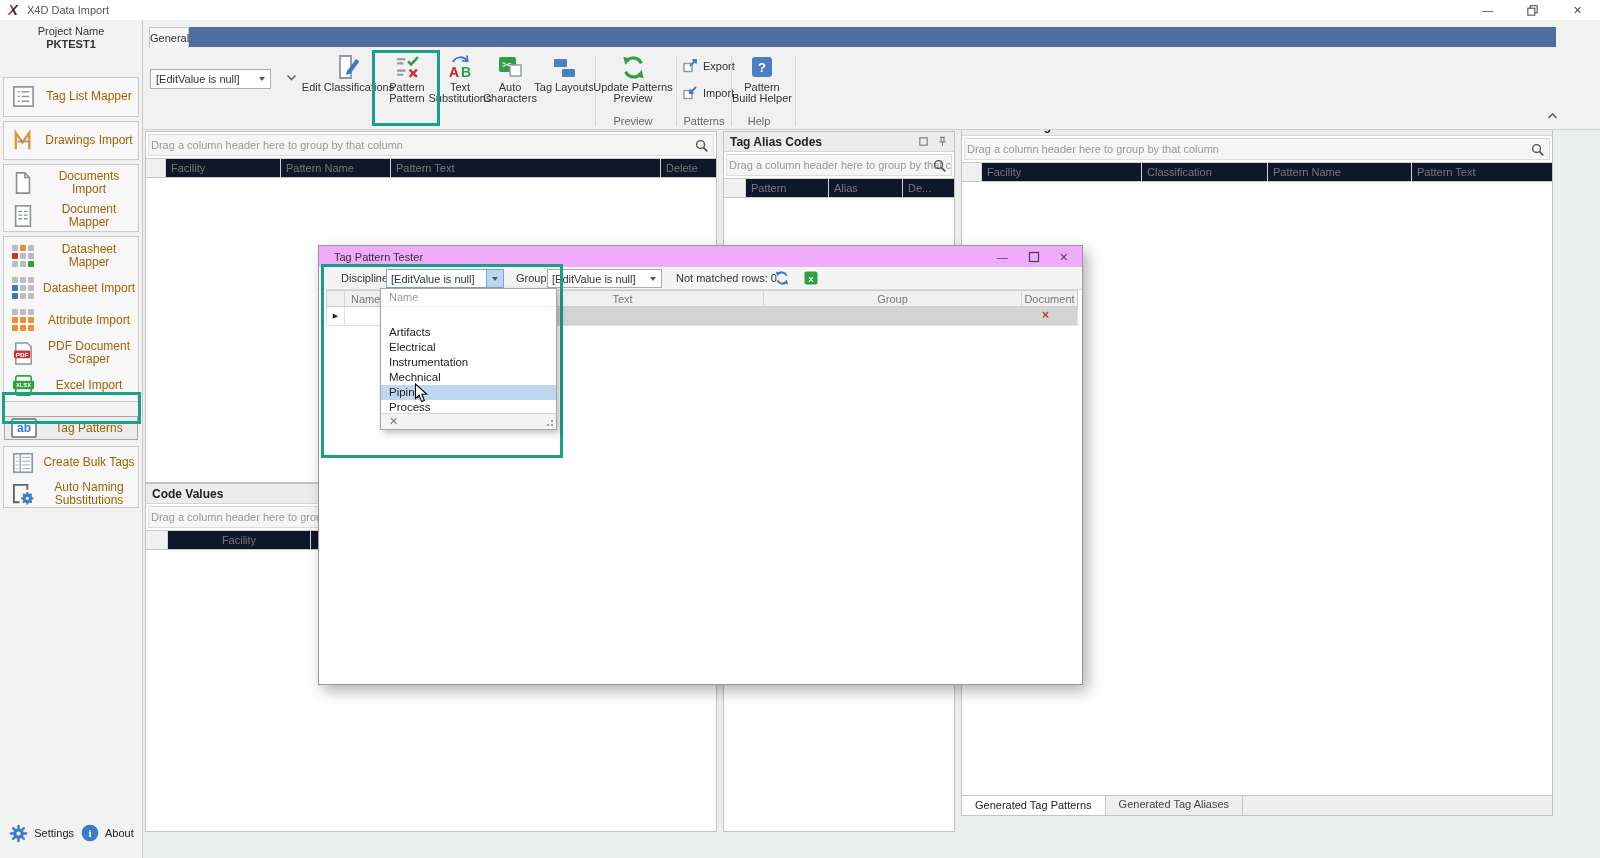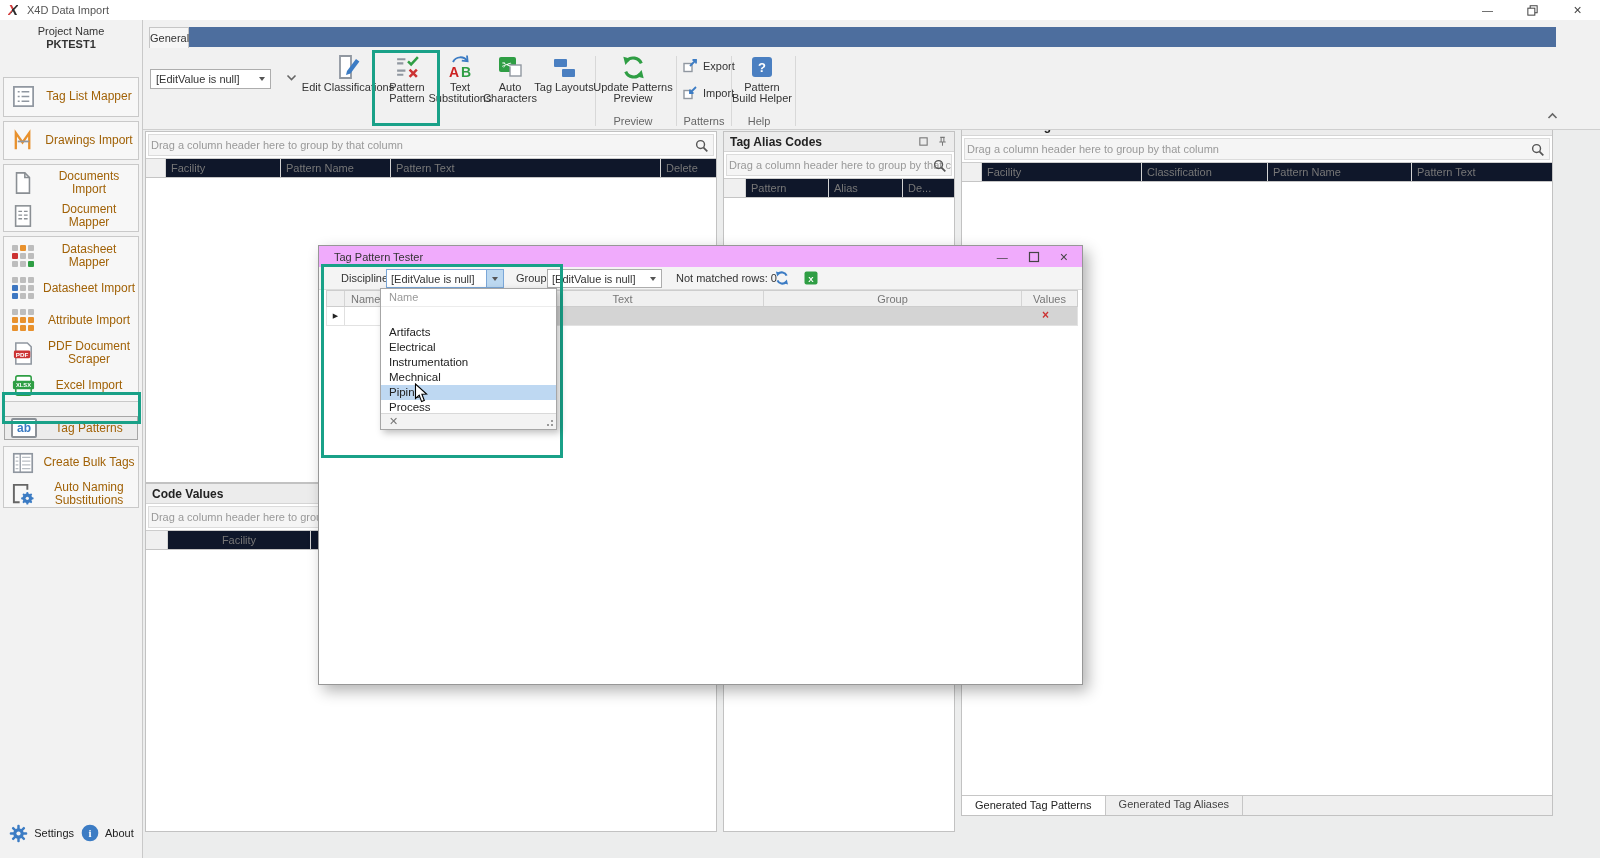--- a/index.html
+++ b/index.html
@@ -608,21 +608,21 @@
           <rect x="1.5" y="1.5" width="13" height="13" rx="2" fill="#2f9e44"></rect>
           <text x="8" y="11.5" font-size="8" font-weight="bold" fill="#fff" text-anchor="middle" font-family="Liberation Sans, sans-serif">X</text>
         </svg>
       </span>
   </div>
   <div class="dgrid-head">
     <span class="dgc" style="width:18px"></span>
     <span class="dgc" style="width:137px;padding-left:6px">Name</span>
     <span class="dgc" style="width:282px;text-align:center">Text</span>
     <span class="dgc" style="width:258px;text-align:center">Group</span>
-    <span class="dgc" style="width:55px;text-align:center;border-right:none">Values</span>
+    <span class="dgc" style="width:55px;text-align:center;border-right:none">Document</span>
   </div>
   <div class="drow">
     <span class="dr-ind">▶</span>
     <span class="dr-name"></span>
     <span class="dr-rest">
       <span class="dr-x">×</span>
     </span>
   </div>
 </div>
 

